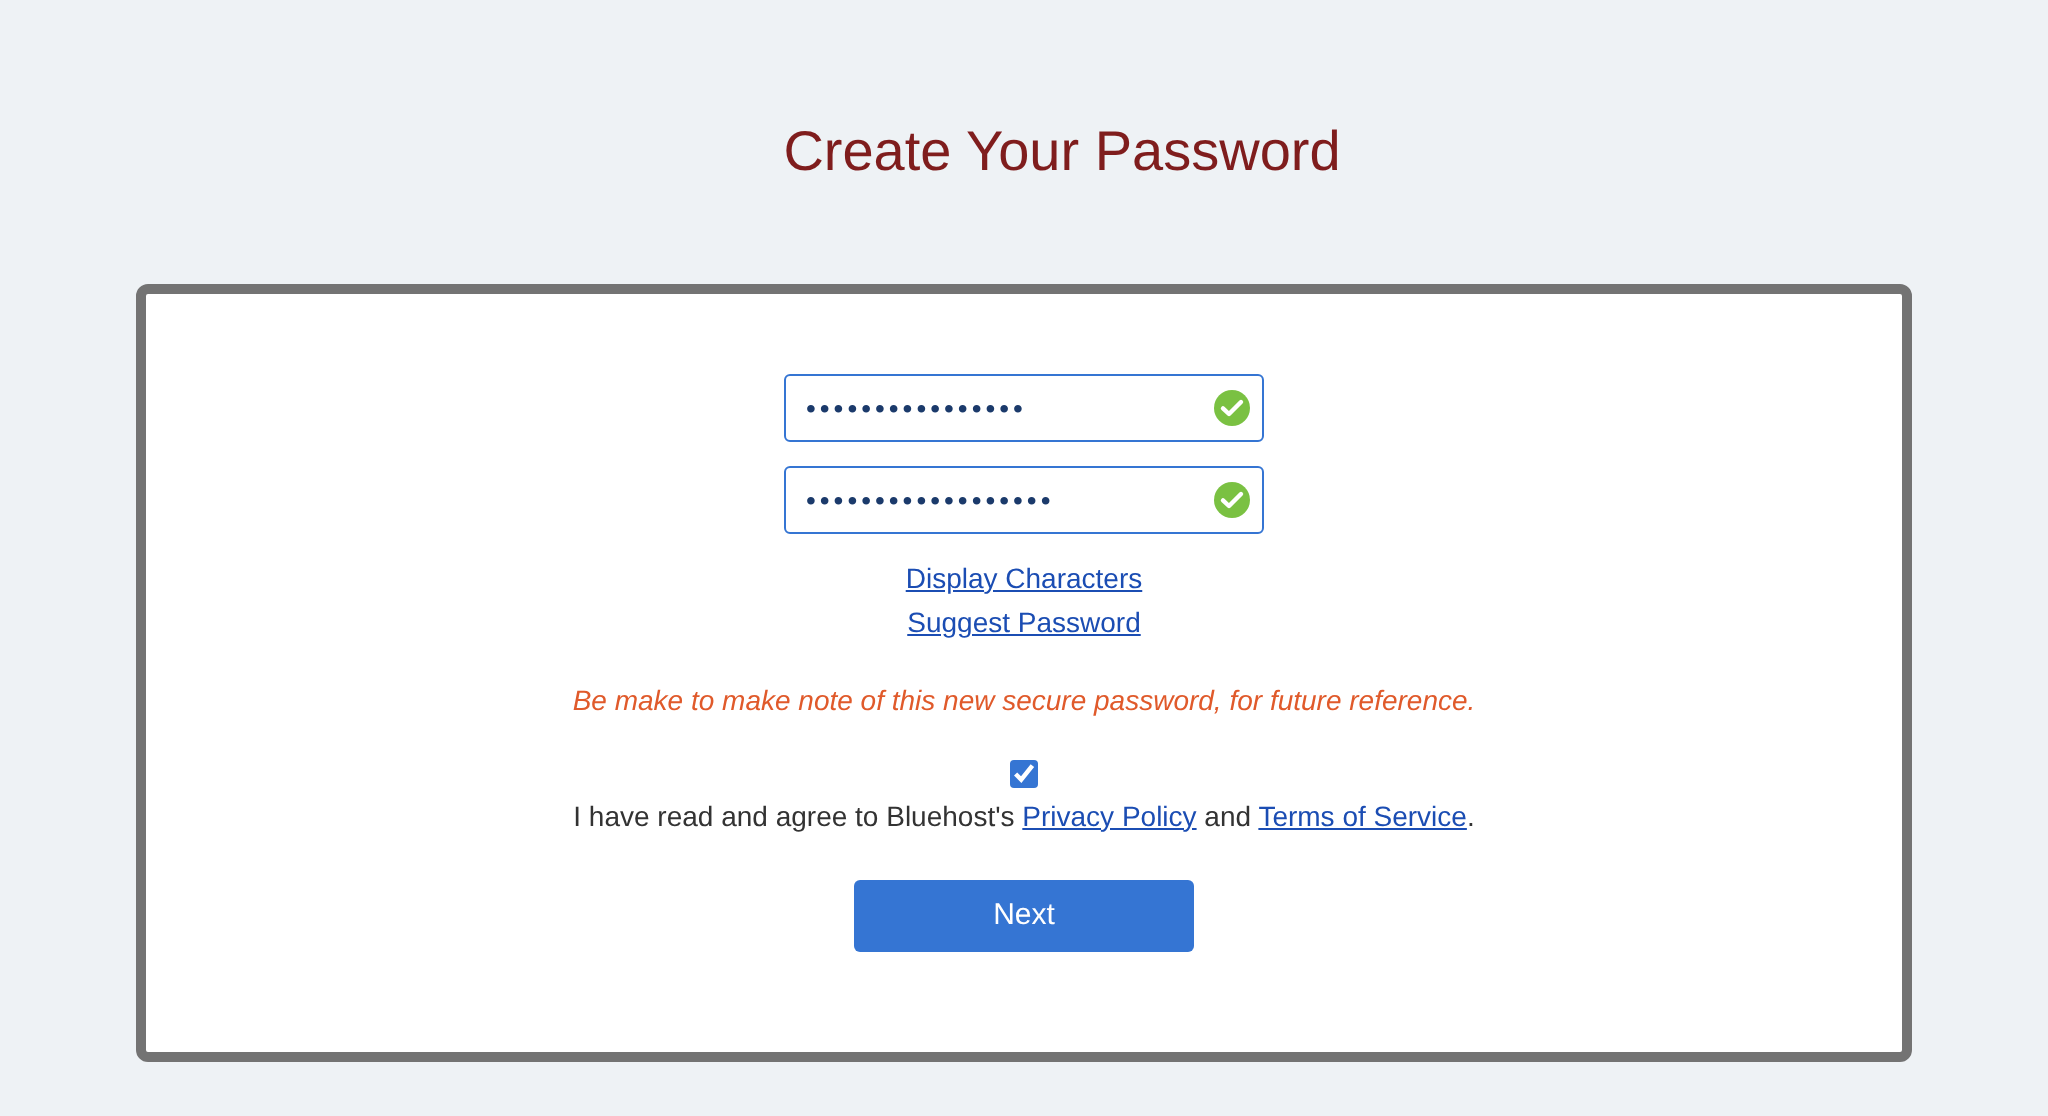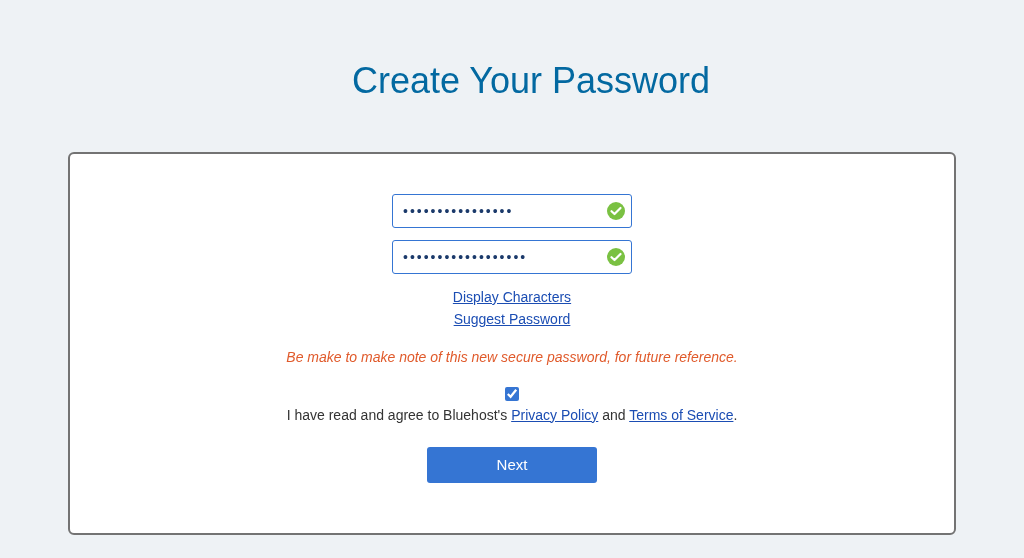--- a/index.html
+++ b/index.html
@@ -9,30 +9,30 @@
     }
     body {
       background-color: #eef2f5;
       font-family: -apple-system, BlinkMacSystemFont, "Segoe UI", Helvetica, Arial, sans-serif;
       width: 1024px;
       height: 558px;
       overflow: hidden;
     }
     .page-title {
       text-align: center;
-      font-size: 36px;
+      font-size: 28px;
       font-weight: 300;
-      color: #0369a1;
+      color: #7f1d1d;
       padding-top: 60px;
       padding-bottom: 50px;
       margin-left: 38px;
     }
     .card {
       background: #ffffff;
-      border: 2px solid #737373;
+      border: 5px solid #737373;
       border-radius: 6px;
       margin: 0 68px;
       padding: 40px 30px 50px 30px;
       text-align: center;
     }
     .input-wrap {
       position: relative;
       width: 240px;
       margin: 0 auto 12px auto;
     }

